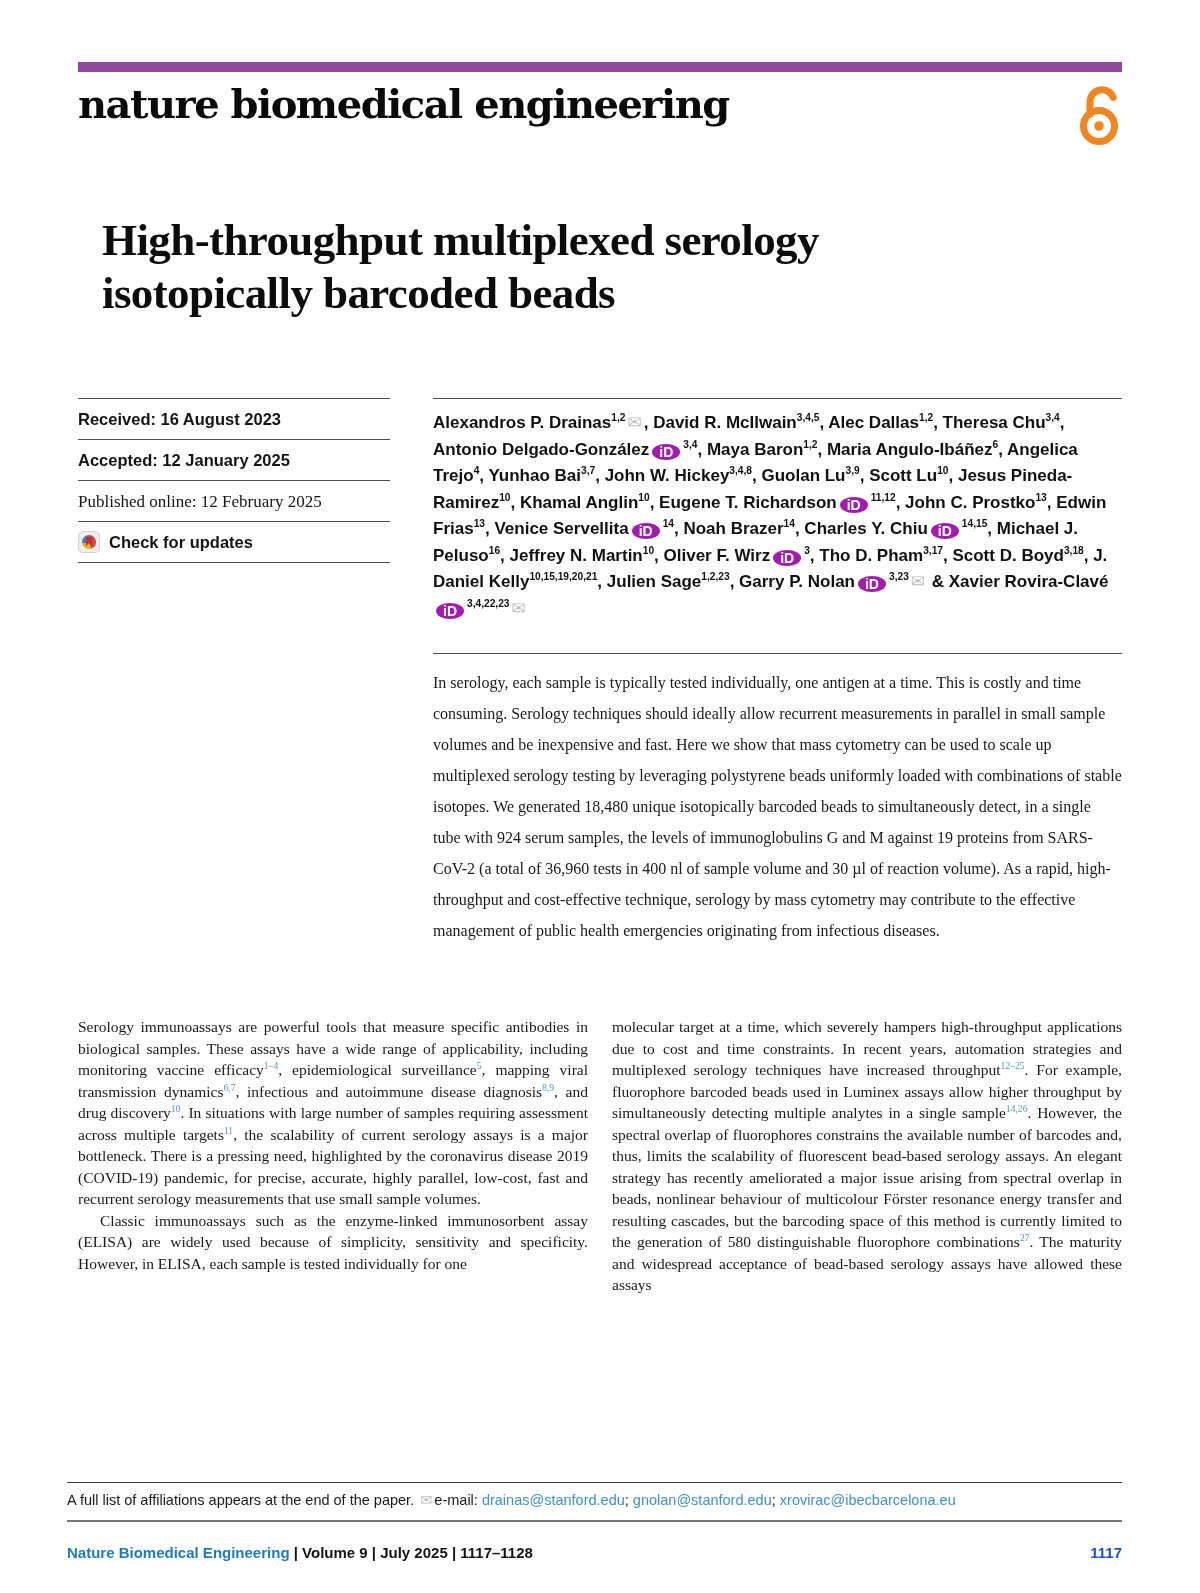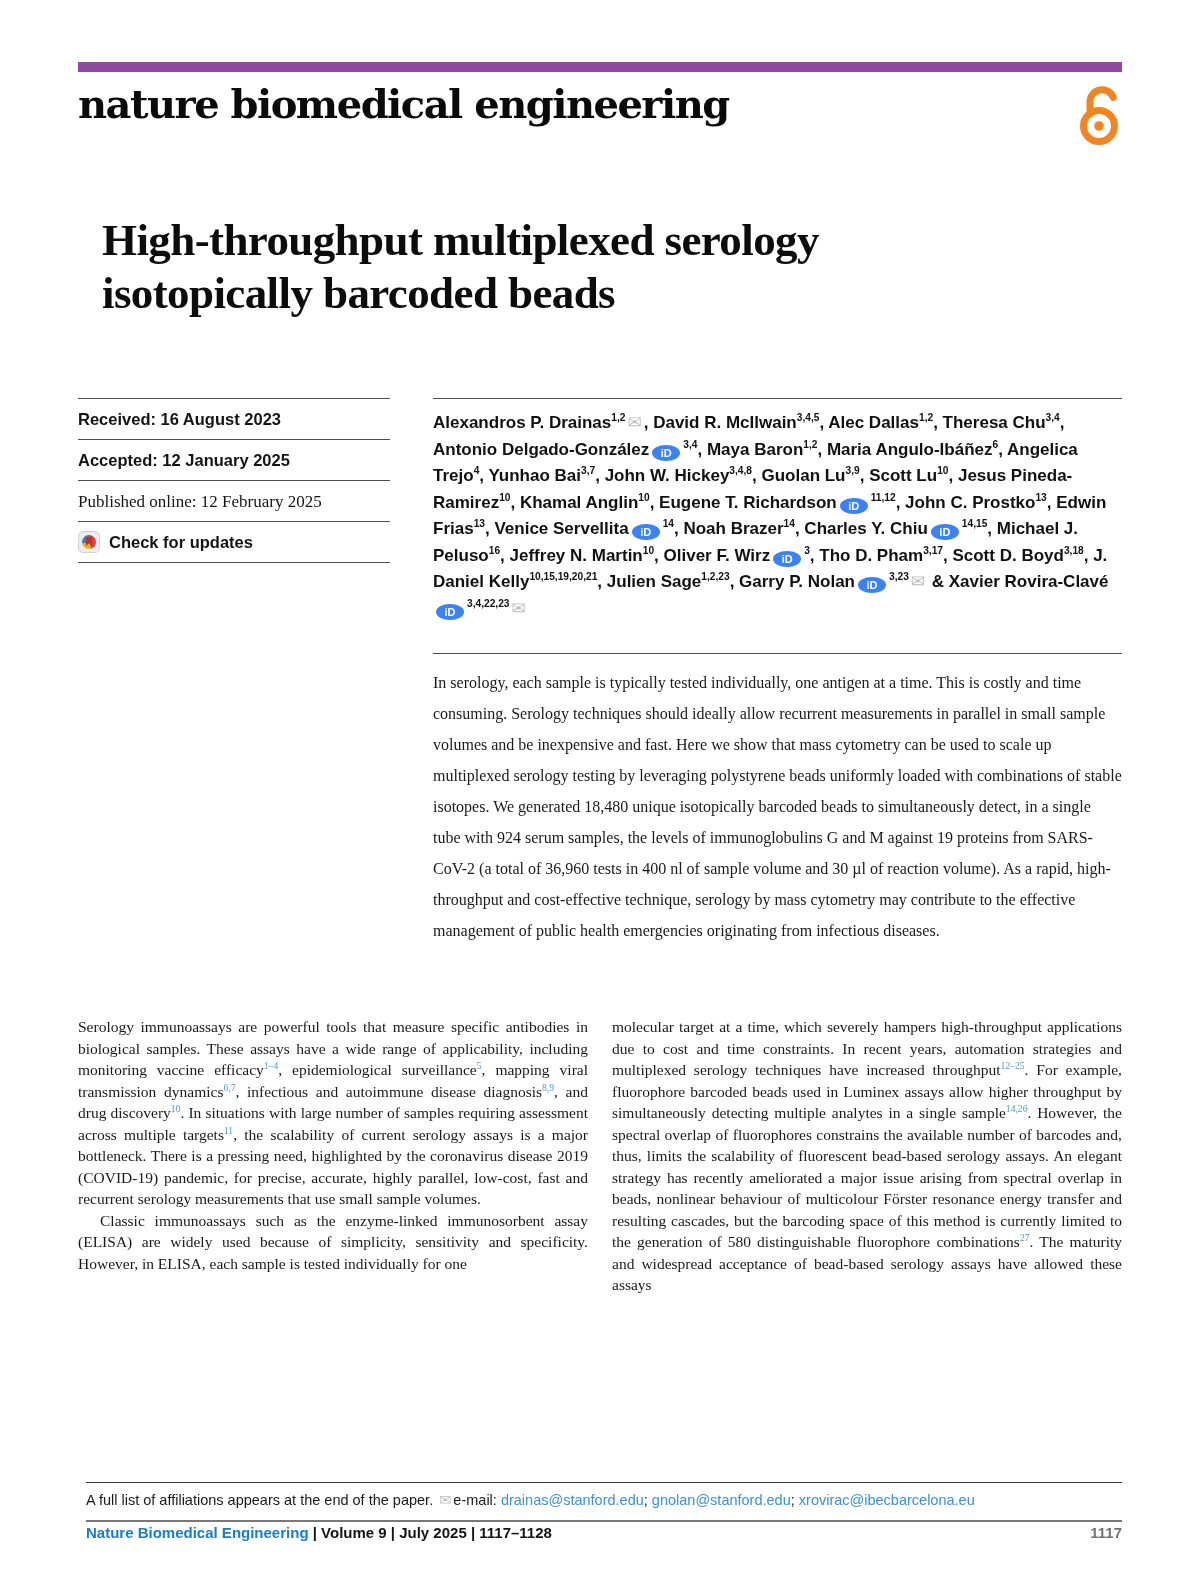--- a/index.html
+++ b/index.html
@@ -128,58 +128,58 @@
     color: #1a1a1a;
   }
   .body-col { flex: 1 1 0; margin-top: 44px; }
   .body-col p { margin: 0; }
   .body-col p.indent { text-indent: 22px; }
   .body-col sup { color: #4f97cd; font-size: 62%; line-height: 0; }
   .orcid {
     display: inline-block;
     width: 28px; height: 16px;
     border-radius: 50%;
-    background: #3b82f6;
+    background: #a21caf;
     color: #ffffff;
     font-family: "Liberation Sans", sans-serif;
-    font-size: 11px;
+    font-size: 14px;
     font-weight: bold;
     font-style: normal;
     text-align: center;
     line-height: 16px;
     vertical-align: -2px;
     margin: 0 3px 0 3px;
   }
   .mailicon {
     color: #bdbdbd;
     font-weight: normal;
     margin: 0 2px;
   }
   .blue-link { color: #3d92cc; cursor: pointer; }
-  .footer { position: absolute; left: 86px; right: 78px; top: 1482px; }
+  .footer { position: absolute; left: 67px; right: 78px; top: 1482px; }
   .affil-row {
     border-top: 1px solid #3a3a3a;
     padding-top: 8px;
     font-size: 14.5px;
     line-height: 19px;
     color: #1a1a1a;
   }
   .journal-row {
     margin-top: 10px;
     border-top: 2.5px solid #787878;
-    padding-top: 2px;
+    padding-top: 22px;
     display: flex;
     justify-content: space-between;
     font-size: 15px;
     font-weight: bold;
     text-align: right;
   }
   .journal-name { color: #1b7cc4; }
   .issue-info { color: #141414; }
-  .page-num { color: #737373; }
+  .page-num { color: #1d4ed8; }
 </style>
 </head>
 <body>
 
 <div class="page">
 
   <div class="accent-bar"></div>
 
   <div class="masthead">
     <div class="journal-logo">nature biomedical engineering</div>

